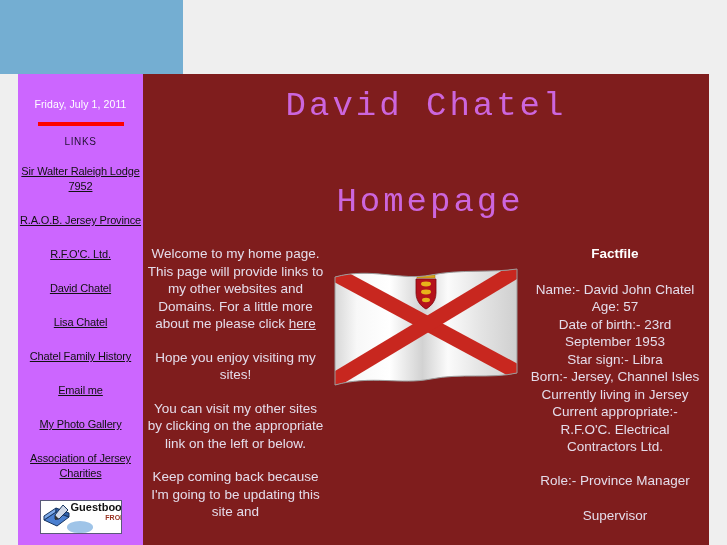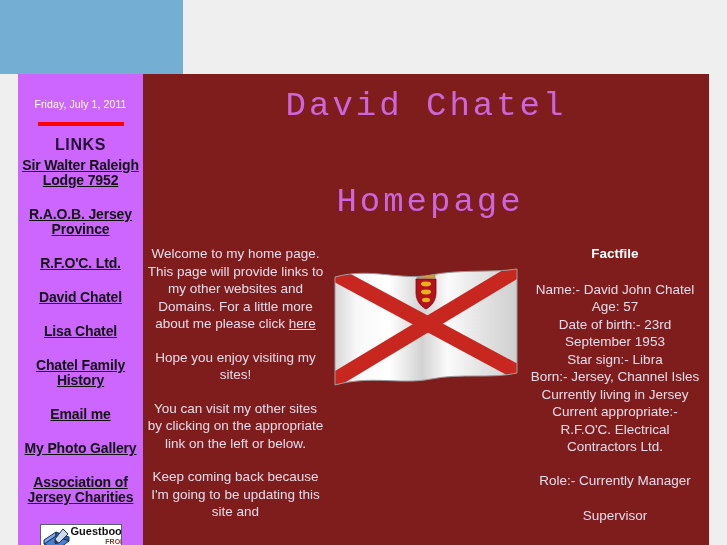--- a/index.html
+++ b/index.html
@@ -57,30 +57,30 @@
     line-height: 12px;
   }
   #sidebar-rule {
     width: 86px;
     height: 4px;
     background: #ff0000;
     margin: 12px auto 10px auto;
   }
   #sidebar-links-heading {
     color: #221133;
-    font-size: 16px;
-    font-weight: 700;
+    font-size: 10px;
+    font-weight: 400;
     letter-spacing: 0.6px;
-    margin-bottom: 4px;
+    margin-bottom: 17px;
   }
   .sidebar-link {
     display: block;
     color: #111111;
-    font-size: 14px;
-    font-weight: 700;
+    font-size: 11px;
+    font-weight: 400;
     text-decoration: underline;
     line-height: 15px;
     margin: 0 auto 19px auto;
     padding: 0 1px;
     cursor: pointer;
     letter-spacing: -0.15px;
   }
 
   
   #guestbook-badge {
@@ -327,21 +327,21 @@
           <span>Date of birth:- 23rd</span><br>
           <span>September 1953</span><br>
           <span>Star sign:- Libra</span><br>
           <span>Born:- Jersey, Channel Isles</span><br>
           <span>Currently living in Jersey</span><br>
           <span>Current appropriate:-</span><br>
           <span>R.F.O'C. Electrical</span><br>
           <span>Contractors Ltd.</span>
         </p>
         <p>
-          <span>Role:- Currently Manager</span><br>
+          <span>Role:- Province Manager</span><br>
           <br>
           <span>Supervisor</span>
         </p>
       </div>
 
     </div>
   </div>
 </div>
 
 </body></html>

